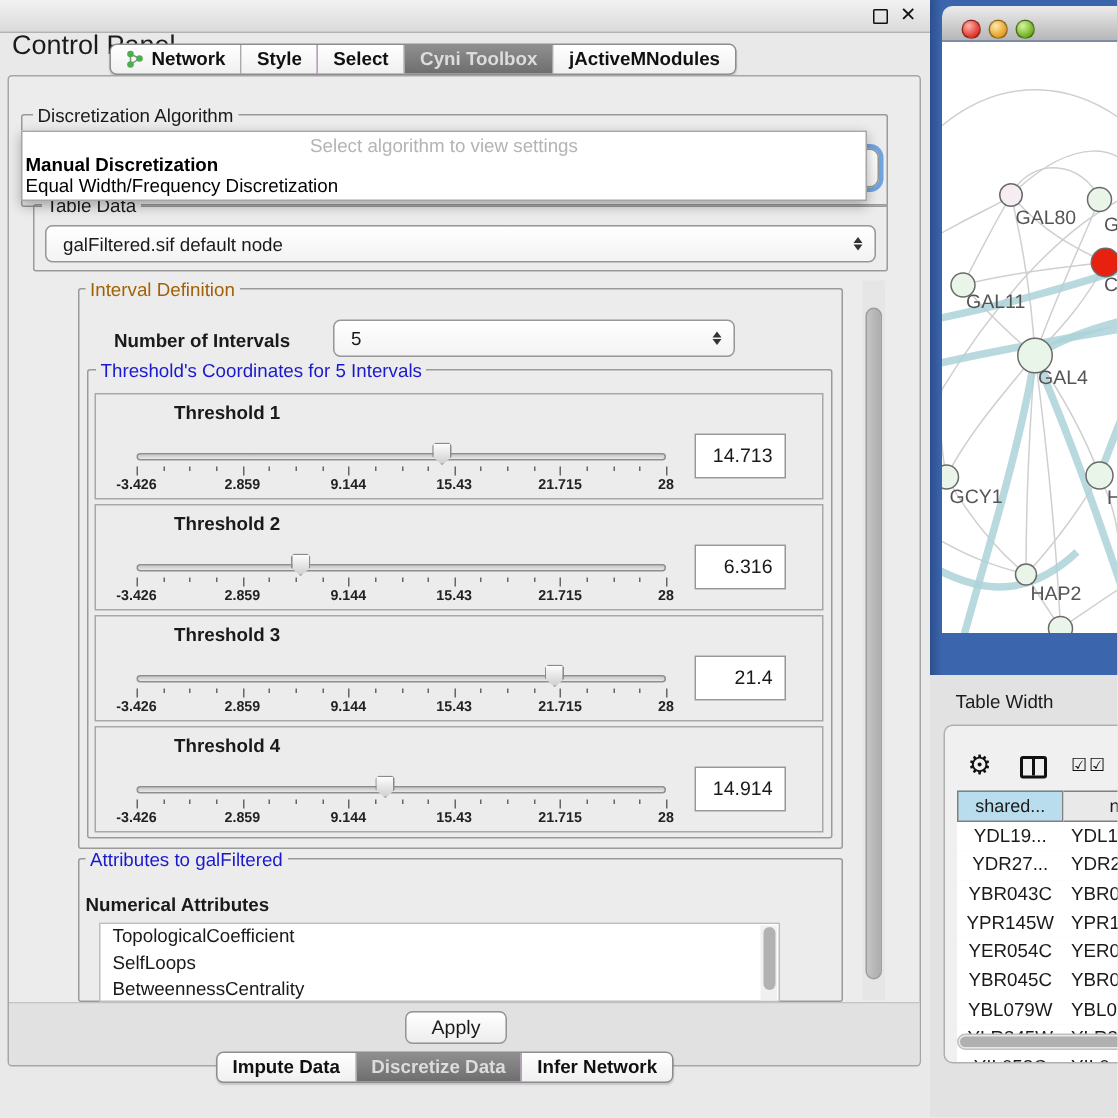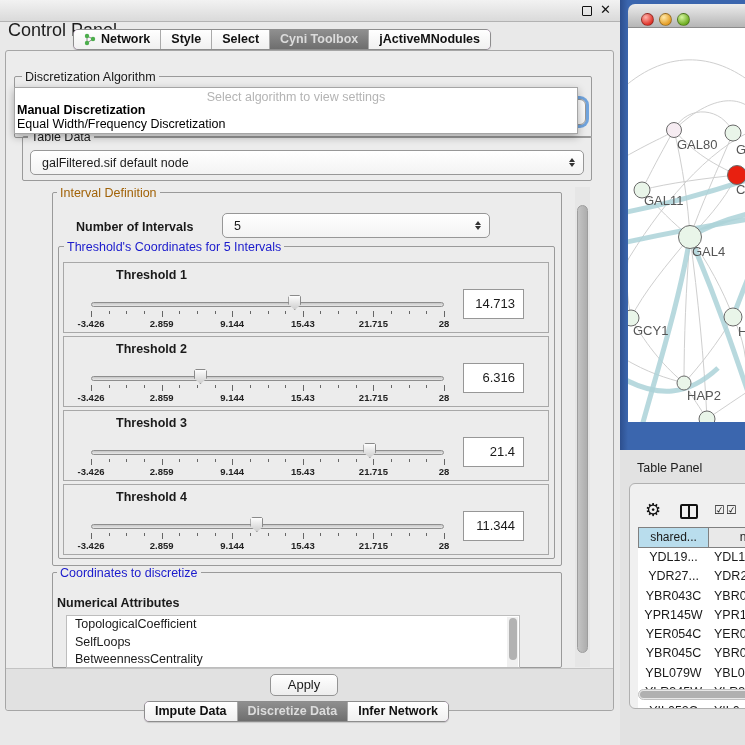--- a/index.html
+++ b/index.html
@@ -312,26 +312,26 @@
         <div class="tick minor" style="left: 344.7px;"></div>
         <div class="tick minor" style="left: 362.35px;"></div>
         <div class="tick major" style="left: 380px;"></div>
         <div class="tick-lab" style="left: 27px;">-3.426</div>
         <div class="tick-lab" style="left: 97.6px;">2.859</div>
         <div class="tick-lab" style="left: 168.2px;">9.144</div>
         <div class="tick-lab" style="left: 238.8px;">15.43</div>
         <div class="tick-lab" style="left: 309.4px;">21.715</div>
         <div class="tick-lab" style="left: 380px;">28</div>
         <div class="thr-thumb" style="left: 186.408px;"></div>
-        <div class="thr-valbox">11.344</div>
+        <div class="thr-valbox">14.914</div>
       </div>
     </div>
 
   <div class="abs group" id="attr-group"></div>
-  <div class="abs legend blue" id="attr-legend">Coordinates to discretize</div>
+  <div class="abs legend blue" id="attr-legend">Attributes to galFiltered</div>
   <div class="abs" id="num-attr">Numerical Attributes</div>
   <div class="abs" id="attr-list">
     <div id="attr-items">
         <div class="attr-item">TopologicalCoefficient</div>
         <div class="attr-item">SelfLoops</div>
         <div class="attr-item">BetweennessCentrality</div>
       </div>
     <div id="attr-sb">
         <div id="attr-thumb"></div>
       </div>
@@ -409,21 +409,21 @@
       <text x="108" y="166" font-size="13" fill="#555" font-family="&quot;Liberation Sans&quot;, sans-serif">C</text>
       <text x="16" y="177" font-size="13" fill="#555" font-family="&quot;Liberation Sans&quot;, sans-serif">GAL11</text>
       <text x="64" y="228" font-size="13" fill="#555" font-family="&quot;Liberation Sans&quot;, sans-serif">GAL4</text>
       <text x="5" y="307" font-size="13" fill="#555" font-family="&quot;Liberation Sans&quot;, sans-serif">GCY1</text>
       <text x="110" y="308" font-size="13" fill="#555" font-family="&quot;Liberation Sans&quot;, sans-serif">H</text>
       <text x="59" y="372" font-size="13" fill="#555" font-family="&quot;Liberation Sans&quot;, sans-serif">HAP2</text>
     </svg>
 </div>
 
 <div class="abs" id="tp-area"></div>
-<div class="abs" id="tp-title">Table Panel</div>
+<div class="abs" id="tp-title">Table Width</div>
 <div class="abs" id="tp-container">
   <div class="abs" id="gear-icon">⚙</div>
   <div class="abs" id="col-icon"></div>
   <div class="abs chk-icon" id="chk1">☑</div>
   <div class="abs chk-icon" id="chk2">☑</div>
   <div class="abs" id="tp-table">
     <div class="tp-header">
       <div class="h1">shared...</div>
       <div class="h2">n</div>
     </div>

